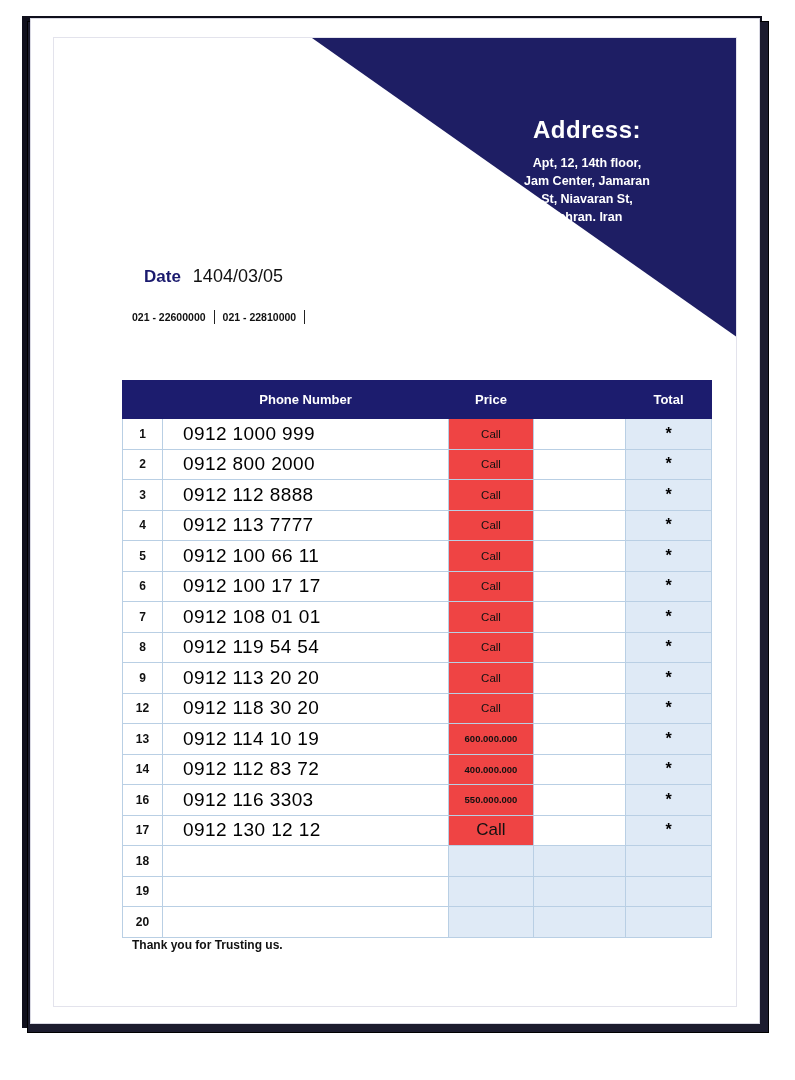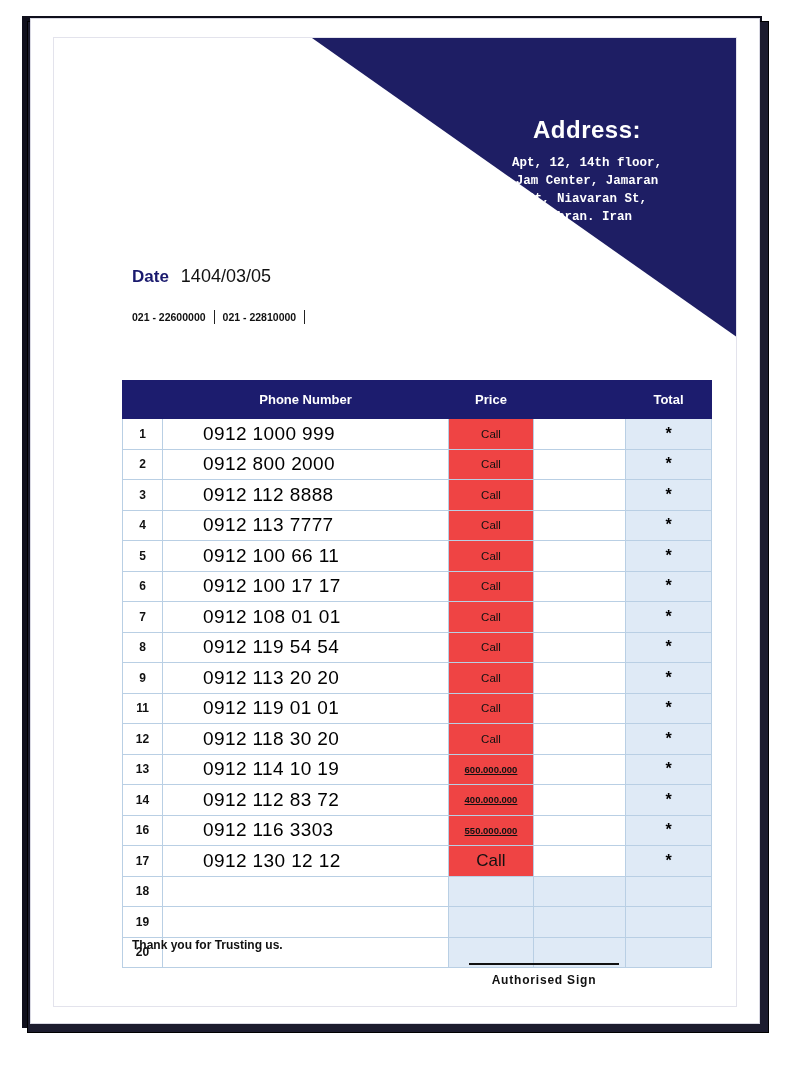--- a/index.html
+++ b/index.html
@@ -140,21 +140,21 @@
   .logo-bars i {
     display: block;
     width: 5px;
     background: #3b3b8f;
     border-radius: 1px;
   }
 
   
   .date-row {
     position: absolute;
-    left: 78px;
+    left: 90px;
     top: 228px;
     display: flex;
     align-items: baseline;
     gap: 12px;
   }
   .date-label {
     font-size: 17px;
     font-weight: bold;
     color: #1a1a6e;
   }
@@ -215,37 +215,36 @@
   tbody tr td.idx {
     text-align: center;
     font-size: 12px;
     font-weight: bold;
     color: #111;
     background: #ffffff;
   }
   tbody tr td.num {
     font-size: 19px;
     color: #000;
-    padding-left: 40px;
+    padding-left: 20px;
     letter-spacing: 0.4px;
     white-space: nowrap;
   }
   tbody tr td.price {
     text-align: center;
     font-size: 11.5px;
     color: #111;
     background: #ef4444;
   }
   tbody tr td.price.big {
     font-size: 17px;
   }
   tbody tr td.price.small {
     font-size: 9.5px;
     font-weight: bold;
-    text-decoration: underline;
   }
   tbody tr td.blank {
     background: #ffffff;
   }
   tbody tr td.total {
     text-align: center;
     font-size: 16px;
     font-weight: bold;
     color: #000;
     background: #dfeaf6;
@@ -299,21 +298,21 @@
 
       <div class="navy-diagonal">
         <svg width="684" height="320" viewBox="0 0 684 320" xmlns="http://www.w3.org/2000/svg">
           <polygon points="258,0 684,0 684,320 684,320 684,300 684,300 684,320 684,320" fill="#ffffff"></polygon>
           <polygon points="258,0 684,0 684,300 " fill="#1e1e64"></polygon>
         </svg>
       </div>
 
       <div class="address-block">
         <div class="address-title">Address:</div>
-        <div class="address-lines" style="white-space:pre-line;font-family:Liberation Mono, monospace;">Apt, 12, 14th floor,
+        <div class="address-lines" style="white-space:pre-line;">Apt, 12, 14th floor,
 Jam Center, Jamaran
 St, Niavaran St,
 Tehran. Iran</div>
       </div>
 
 
       <div class="date-row">
         <span class="date-label">Date</span>
         <span class="date-value">1404/03/05</span>
       </div>
@@ -401,27 +400,20 @@
                 <td class="total">*</td>
               </tr>
               <tr>
                 <td class="idx">9</td>
                 <td class="num">0912 113 20 20</td>
                 <td class="price">Call</td>
                 <td class="blank"></td>
                 <td class="total">*</td>
               </tr>
               <tr>
-                <td class="idx">11</td>
-                <td class="num">0912 119 01 01</td>
-                <td class="price">Call</td>
-                <td class="blank"></td>
-                <td class="total">*</td>
-              </tr>
-              <tr>
                 <td class="idx">12</td>
                 <td class="num">0912 118 30 20</td>
                 <td class="price">Call</td>
                 <td class="blank"></td>
                 <td class="total">*</td>
               </tr>
               <tr>
                 <td class="idx">13</td>
                 <td class="num">0912 114 10 19</td>
                 <td class="price small">600.000.000</td>
@@ -468,20 +460,16 @@
                 <td class="num"></td>
                 <td class="price"></td>
                 <td class="blank"></td>
                 <td class="total"></td>
               </tr>
             </tbody>
         </table>
       </div>
 
       <div class="thanks">Thank you for Trusting us.</div>
-      <div class="sign-wrap">
-        <div class="sign-line"></div>
-        <div class="sign-label">Authorised Sign</div>
-      </div>
 
     </div>
   </div>
 </div>
 
 </body></html>

